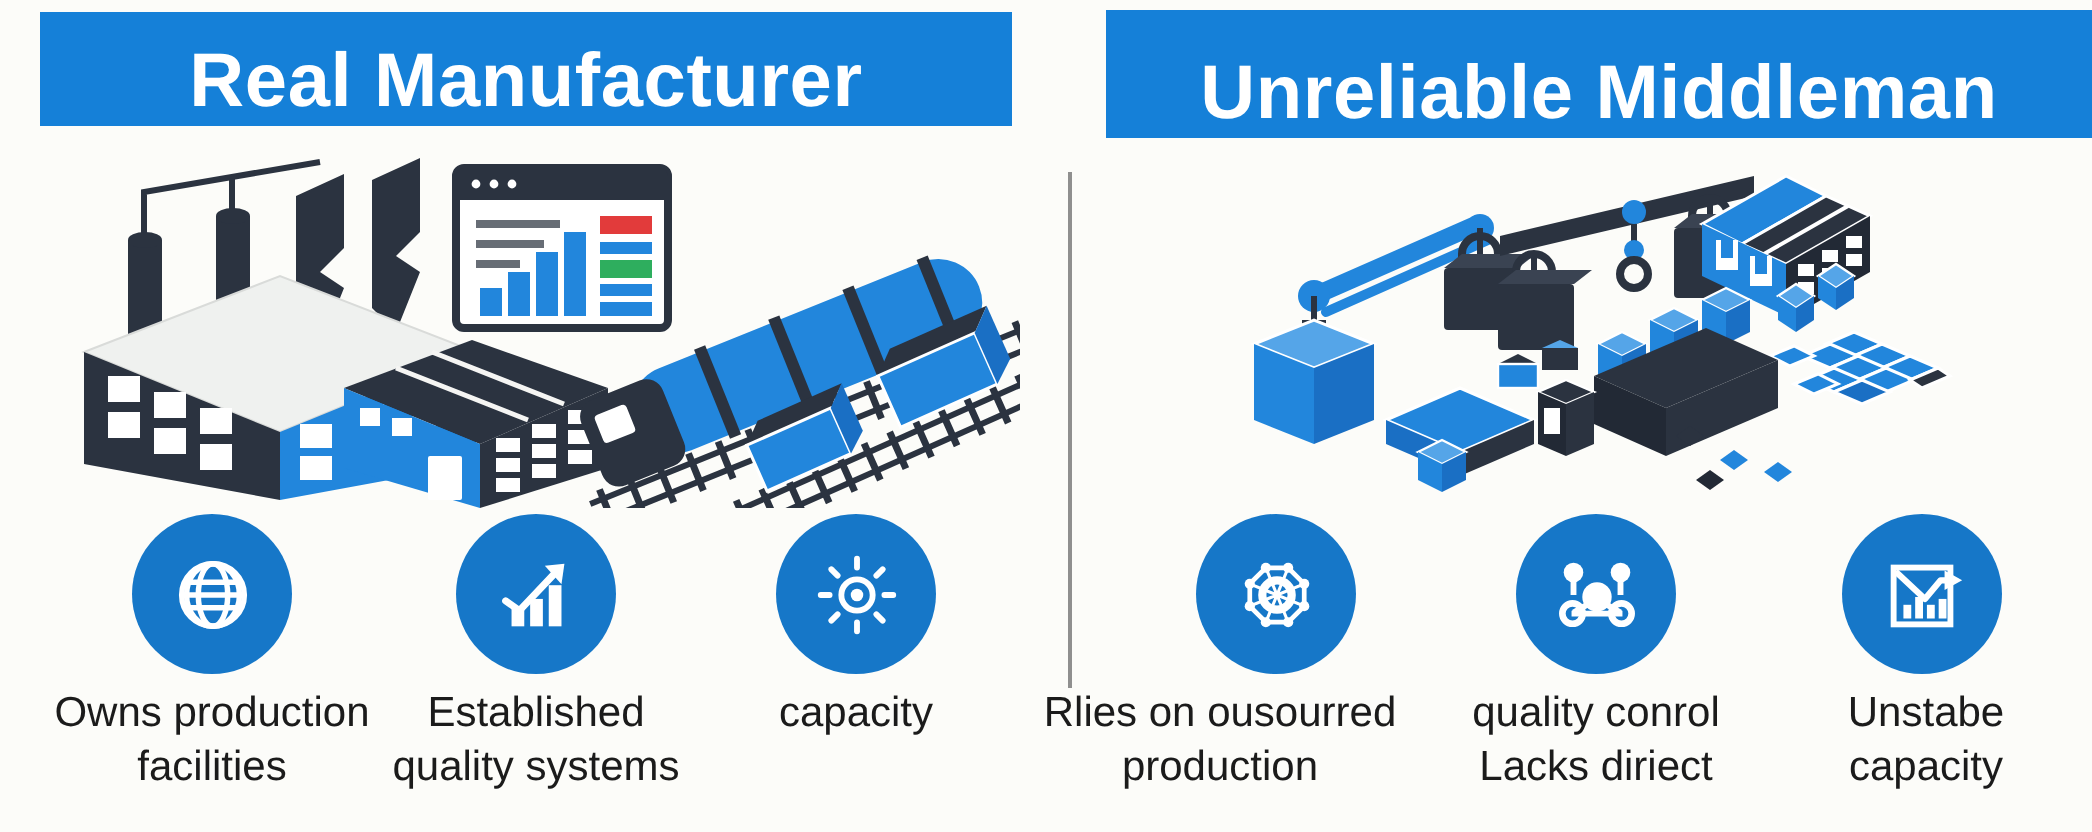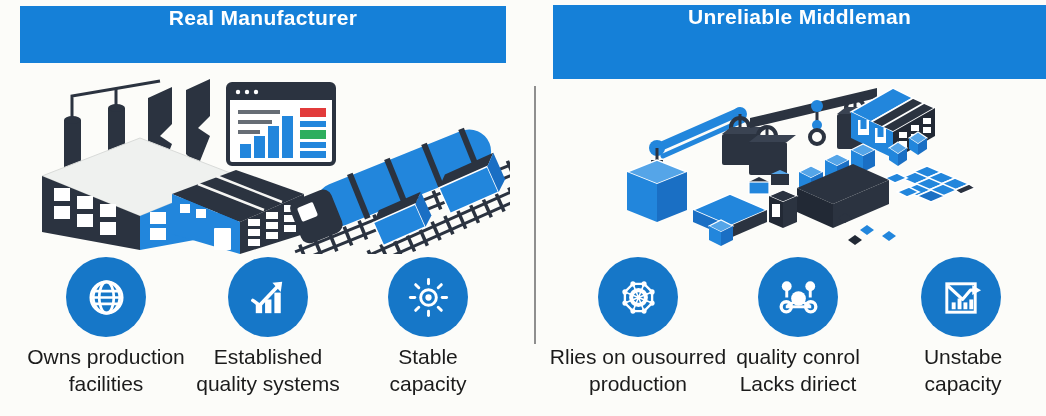--- a/index.html
+++ b/index.html
@@ -1,36 +1,36 @@
 <!DOCTYPE html>
 <html style="--banner-blue: #1580d8; --icon-blue: #1677c8; --art-blue: #2286dc; --art-blue-light: #55a5e8; --art-blue-dark: #1a6fc4; --art-dark: #2b3340; --art-dark-deep: #222935; --chart-red: #e23b3b; --chart-green: #2eae5e; --background: #fcfcf9; --text: #1b1b1b; --divider: #8f8f8f;"><head>
 <meta charset="utf-8">
 <style>
   html,body{margin:0;padding:0;background:#e9e9e9;}
   .canvas{position:relative;width:1046px;height:416px;margin:0 auto;background:var(--background,#fcfcf9);
           overflow:hidden;font-family:"Liberation Sans",sans-serif;}
   .banner{position:absolute;background:var(--banner-blue,#1580d8);color:#fff;display:flex;
-          align-items:flex-start;justify-content:center;font-weight:bold;font-size:21px;letter-spacing:.3px;}
+          align-items:flex-end;justify-content:center;font-weight:bold;font-size:38px;letter-spacing:.3px;}
   .banner-left{left:20px;top:6px;width:486px;height:57px;}
-  .banner-right{left:553px;top:5px;width:493px;height:74px;}
+  .banner-right{left:553px;top:5px;width:493px;height:64px;}
   .divider{position:absolute;left:534px;top:86px;width:2px;height:258px;background:var(--divider,#8f8f8f);}
   .illus{position:absolute;top:76px;}
   .illus-left{left:20px;width:490px;height:178px;}
   .illus-right{left:545px;width:498px;height:178px;}
   .icon-circle{position:absolute;width:80px;height:80px;border-radius:50%;
                background:var(--icon-blue,#1677c8);display:flex;align-items:center;justify-content:center;}
   .icon-circle svg{width:47px;height:47px;display:block;}
   .caption{position:absolute;top:343px;text-align:center;font-size:21px;line-height:27px;
            color:var(--text,#1b1b1b);}
   .cl{display:block;}
   .c1{left:66px;}  .c2{left:228px;} .c3{left:388px;}
   .c4{left:598px;} .c5{left:758px;} .c6{left:921px;}
   .icon-circle{top:257px;}
   .cap1{left:6px;width:200px;}   .cap2{left:178px;width:180px;}  .cap3{left:366px;width:124px;}
-  .cap4{left:536px;width:204px;} .cap5{left:706px;width:184px;}  .cap6{left:899px;width:128px;}
+  .cap4{left:508px;width:204px;} .cap5{left:706px;width:184px;}  .cap6{left:899px;width:128px;}
   
   .fb{fill:var(--art-blue,#2286dc);} .fbl{fill:var(--art-blue-light,#55a5e8);}
   .fbd{fill:var(--art-blue-dark,#1a6fc4);} .fd{fill:var(--art-dark,#2b3340);}
   .fdd{fill:var(--art-dark-deep,#222935);} .fw{fill:#ffffff;} .flt{fill:#eff1ef;}
   .sd{stroke:var(--art-dark,#2b3340);}
 </style>
 </head>
 <body>
 
 <div class="canvas">
@@ -379,21 +379,20 @@
 
   <div class="caption cap2">
     <span class="cl">Established</span>
     <span class="cl">quality systems</span>
   </div>
   <div class="caption cap1">
     <span class="cl">Owns production</span>
     <span class="cl">facilities</span>
   </div>
   <div class="caption cap3">
-    <span class="cl">Stable</span>
     <span class="cl">capacity</span>
   </div>
   <div class="caption cap4">
     <span class="cl">Rlies on ousourred</span>
     <span class="cl">production</span>
   </div>
   <div class="caption cap5">
     <span class="cl">quality conrol</span>
     <span class="cl">Lacks diriect</span>
   </div>

